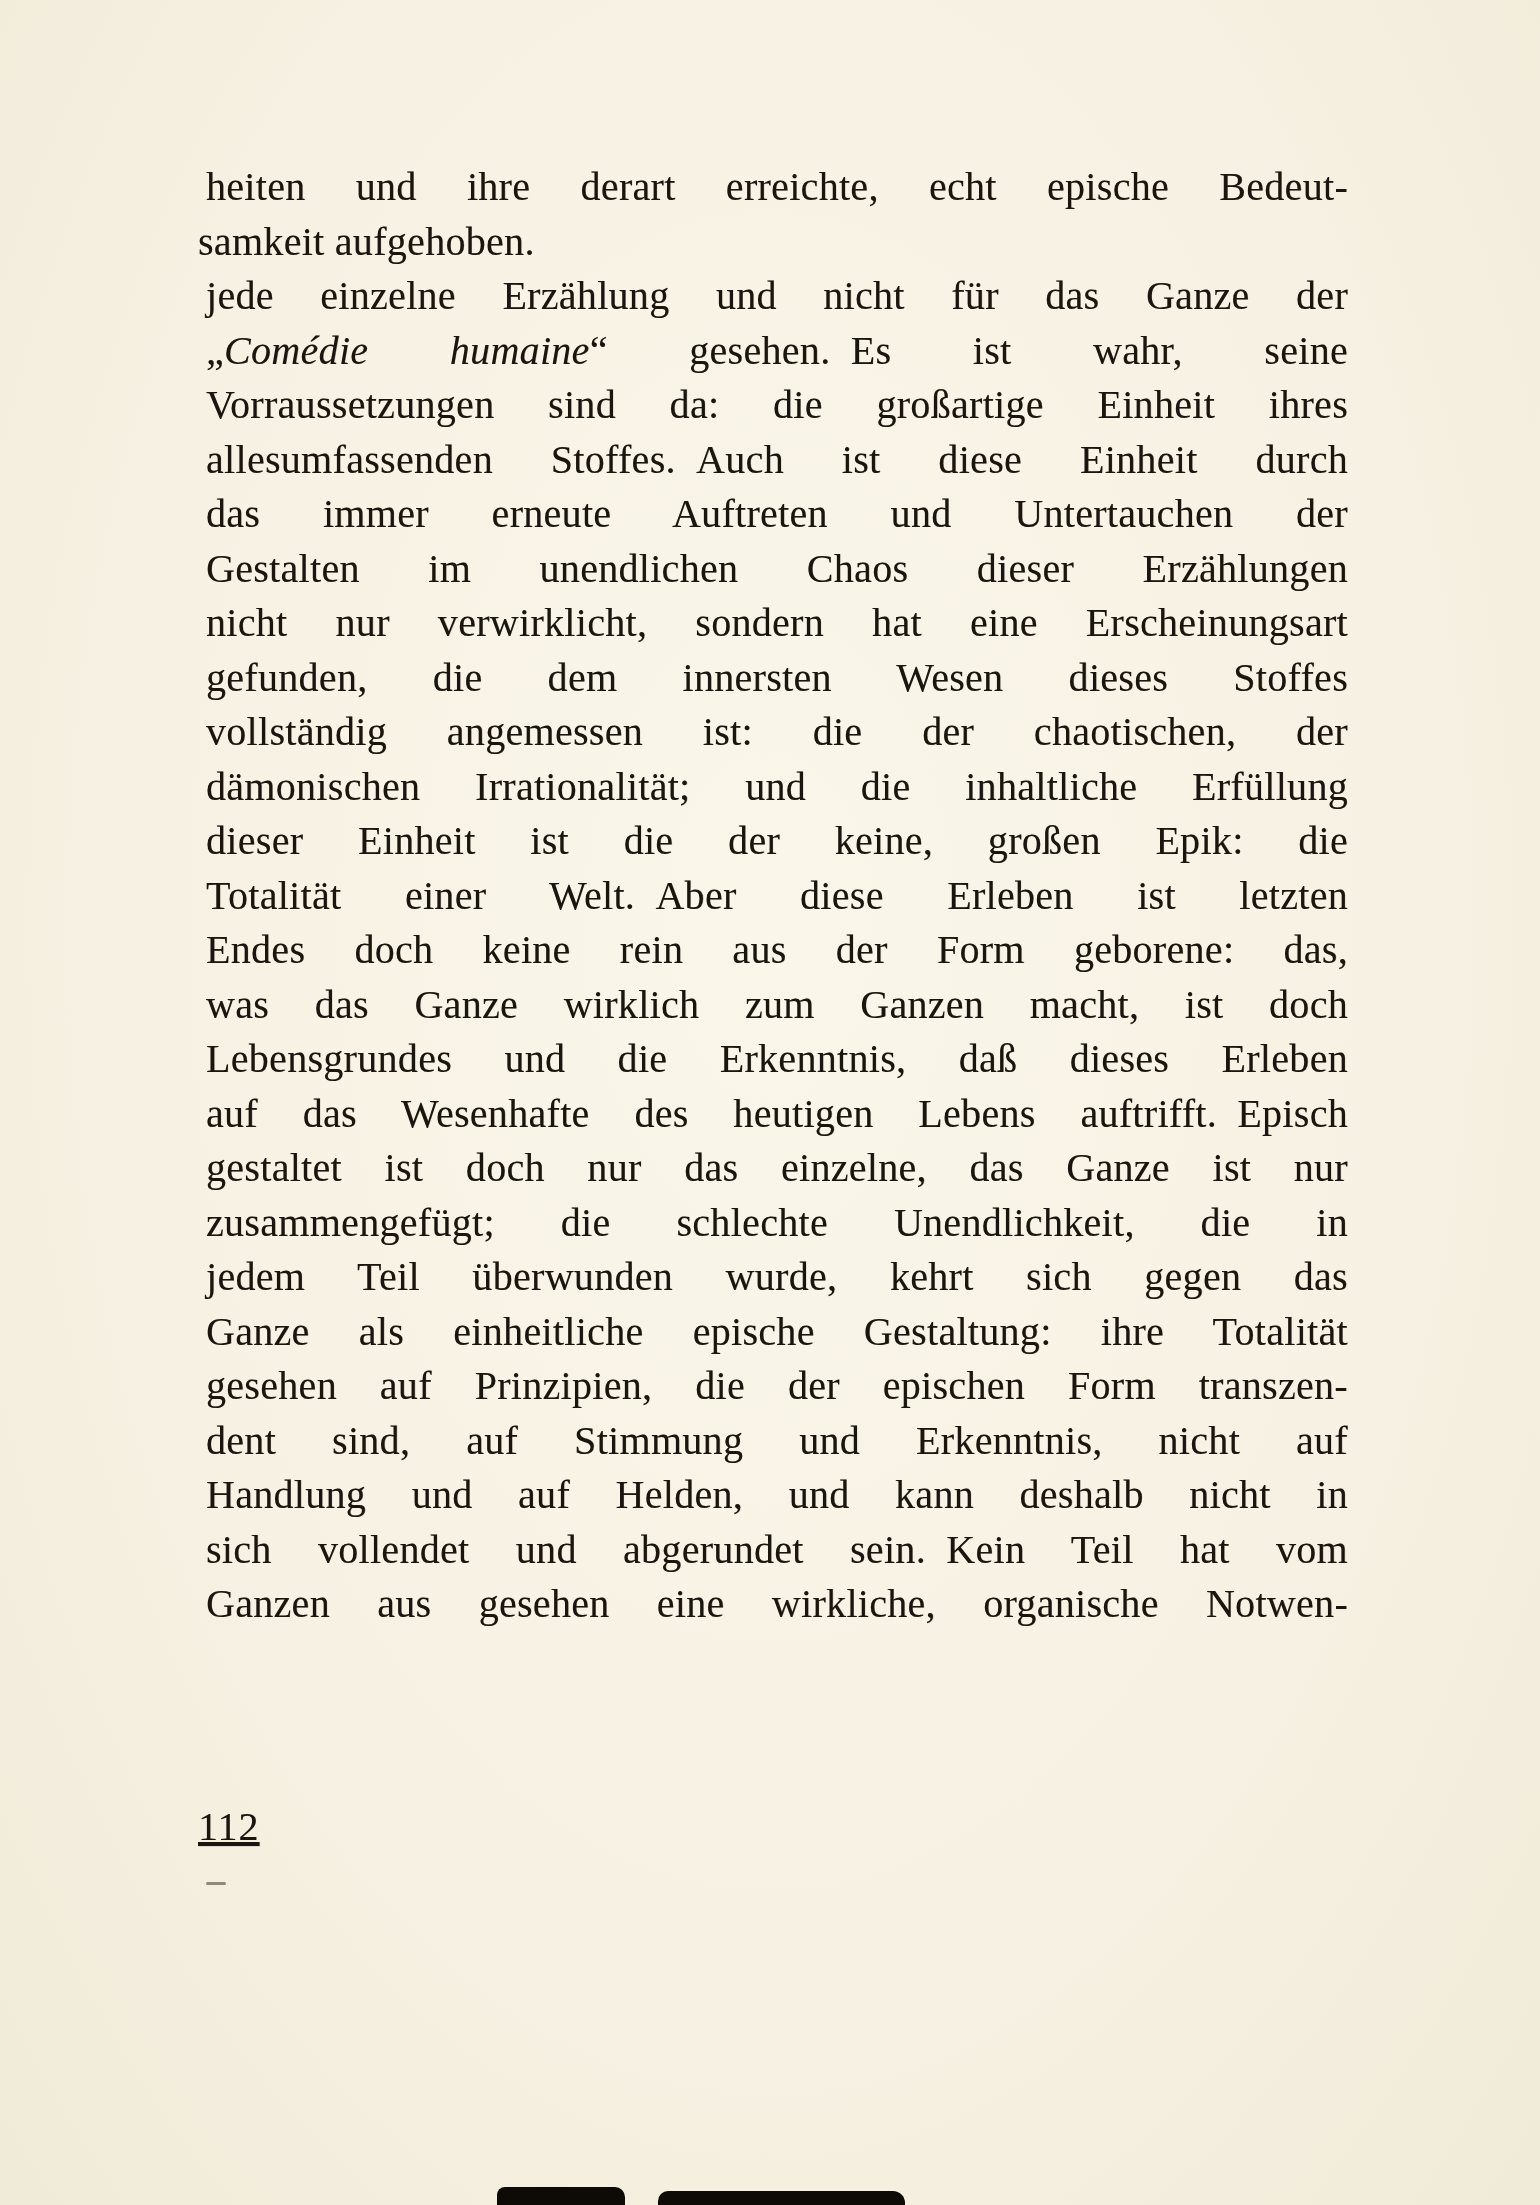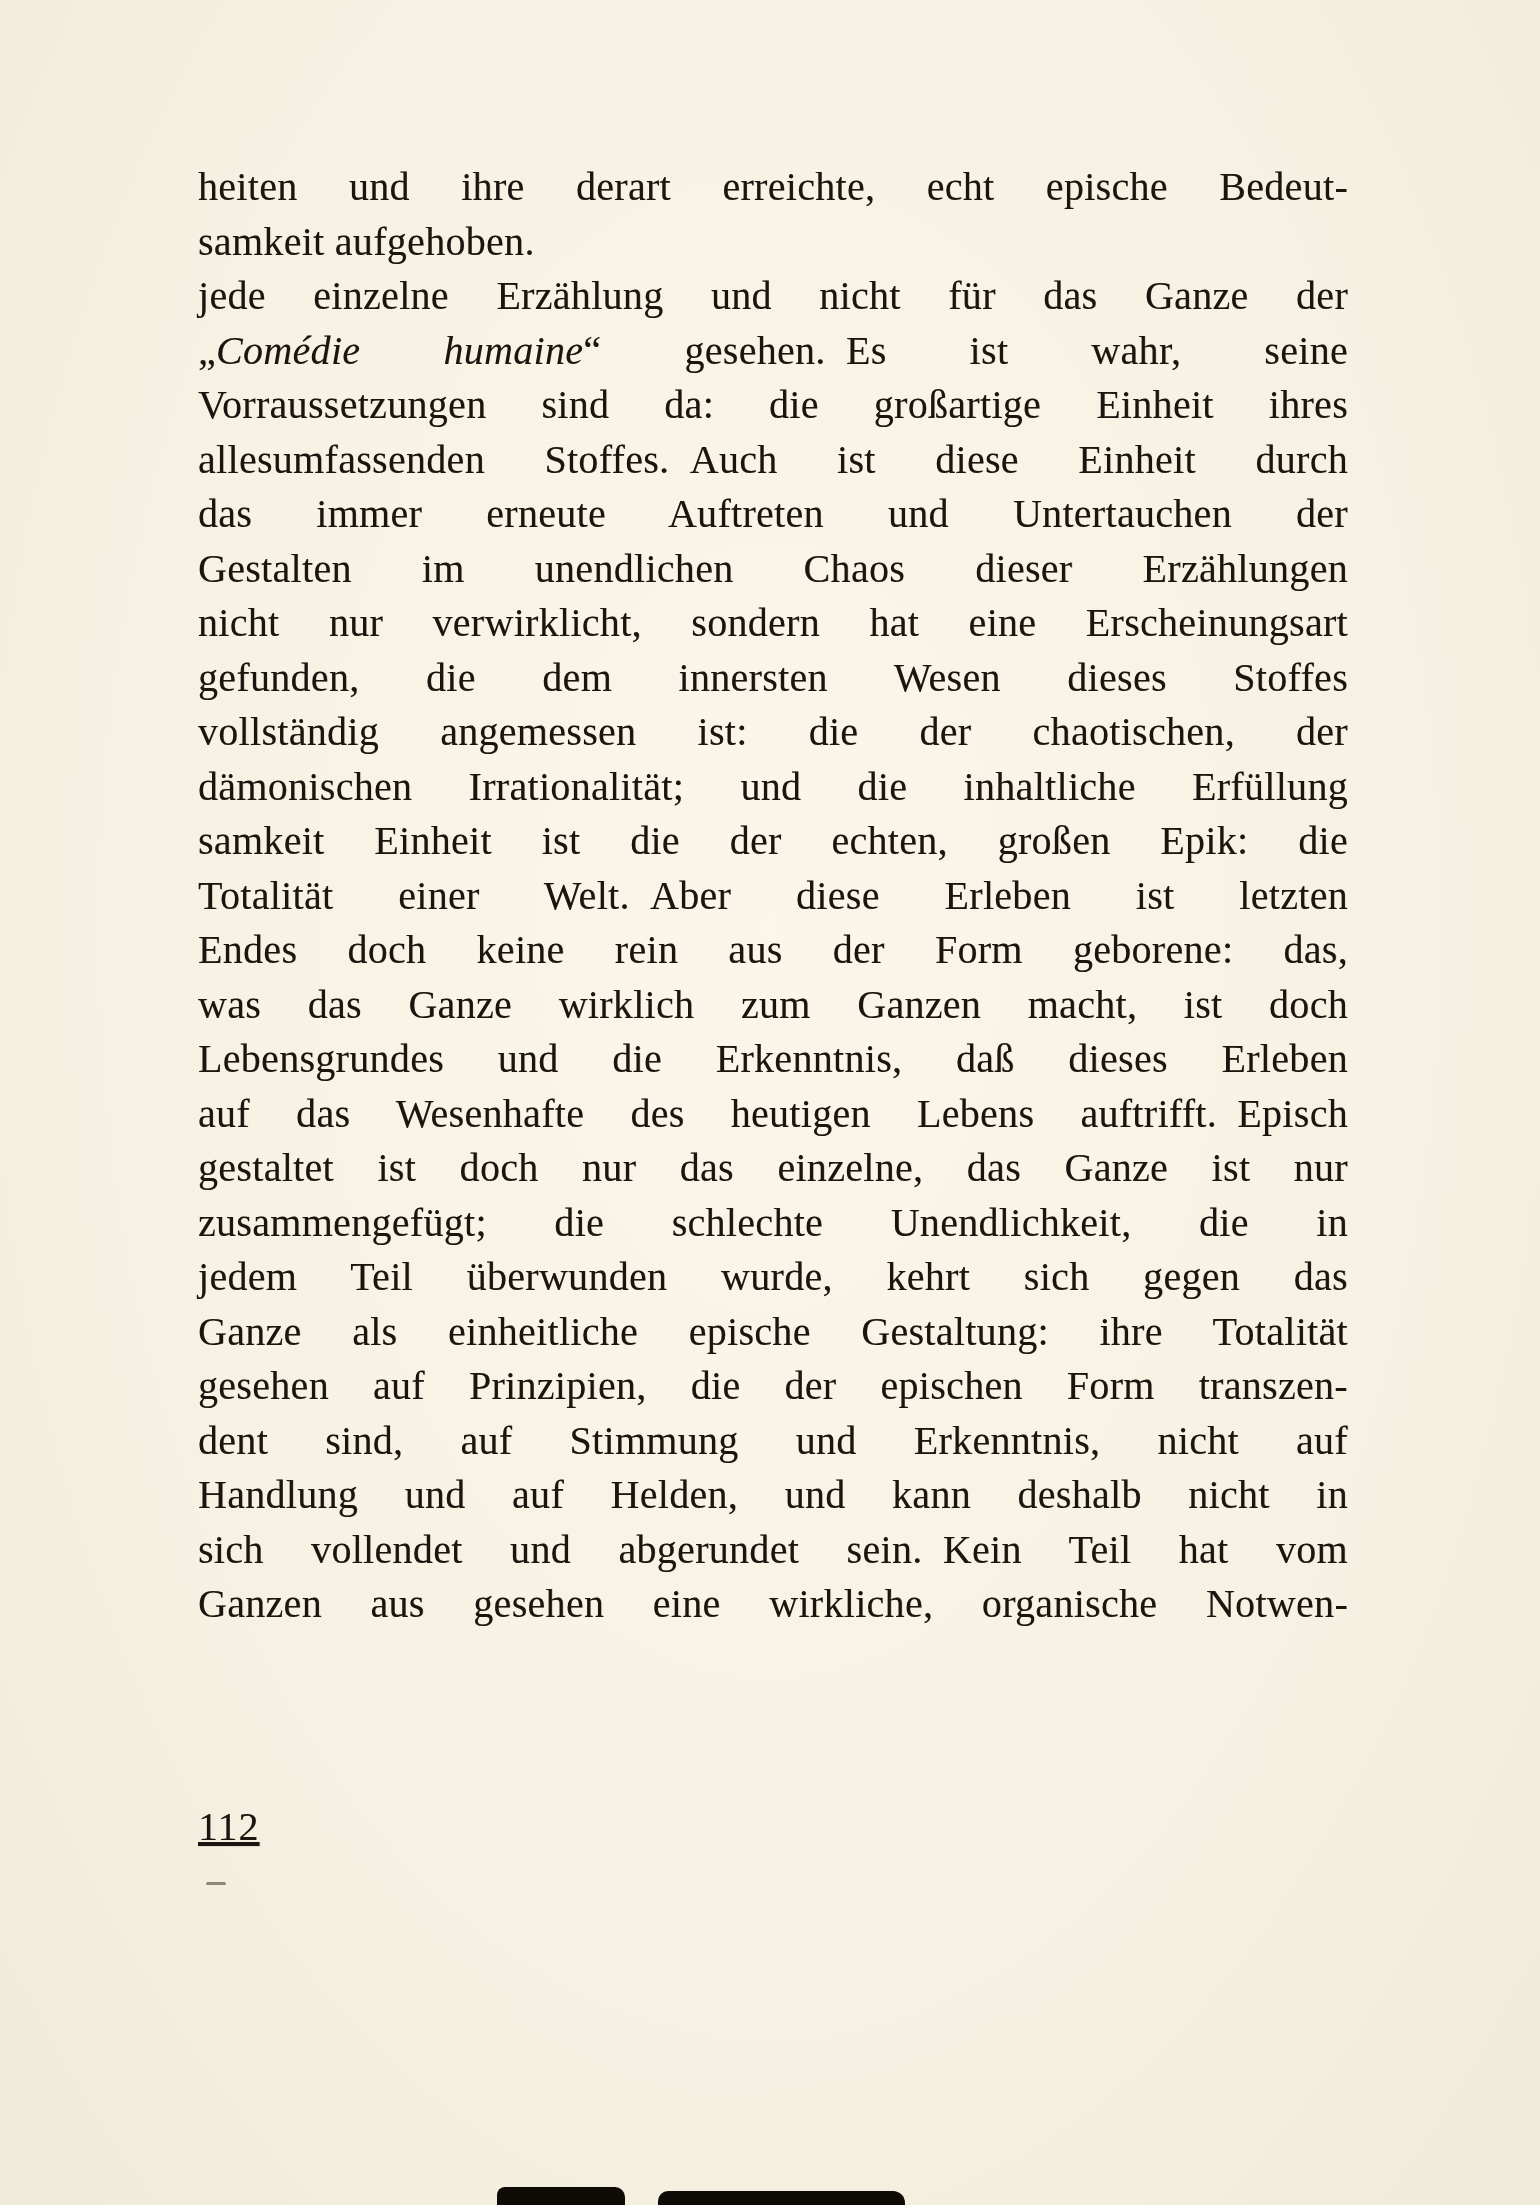--- a/index.html
+++ b/index.html
@@ -29,20 +29,21 @@
   .line {
     font-size: 40px;
     line-height: 54.5px;
     letter-spacing: 0.3px;
     text-align: justify;
     text-shadow: 0.3px 0.3px 0.4px rgba(25, 18, 8, 0.35);
     white-space: normal;
   }
   .line.just {
     text-align-last: justify;
+    margin-left: 8px;
   }
   .line.indent {
     text-indent: 58px;
   }
   .italic {
     font-style: italic;
   }
   .page-number {
     position: absolute;
     left: 198px;
@@ -91,21 +92,21 @@
       <div class="line just"><span>jede einzelne Erzählung und nicht für das Ganze der</span></div>
       <div class="line just"><span>„</span><span class="italic">Comédie humaine</span><span>“ gesehen. Es ist wahr, seine</span></div>
       <div class="line just"><span>Vorraussetzungen sind da: die großartige Einheit ihres</span></div>
       <div class="line just"><span>allesumfassenden Stoffes. Auch ist diese Einheit durch</span></div>
       <div class="line just"><span>das immer erneute Auftreten und Untertauchen der</span></div>
       <div class="line just"><span>Gestalten im unendlichen Chaos dieser Erzählungen</span></div>
       <div class="line just"><span>nicht nur verwirklicht, sondern hat eine Erscheinungsart</span></div>
       <div class="line just"><span>gefunden, die dem innersten Wesen dieses Stoffes</span></div>
       <div class="line just"><span>vollständig angemessen ist: die der chaotischen, der</span></div>
       <div class="line just"><span>dämonischen Irrationalität; und die inhaltliche Erfüllung</span></div>
-      <div class="line just"><span>samkeit Einheit ist die der echten, großen Epik: die</span></div>
+      <div class="line just"><span>dieser Einheit ist die der keine, großen Epik: die</span></div>
       <div class="line just"><span>Totalität einer Welt. Aber diese Erleben ist letzten</span></div>
       <div class="line just"><span>Endes doch keine rein aus der Form geborene: das,</span></div>
       <div class="line just"><span>was das Ganze wirklich zum Ganzen macht, ist doch</span></div>
       <div class="line just"><span>Lebensgrundes und die Erkenntnis, daß dieses Erleben</span></div>
       <div class="line just"><span>auf das Wesenhafte des heutigen Lebens auftrifft. Episch</span></div>
       <div class="line just"><span>gestaltet ist doch nur das einzelne, das Ganze ist nur</span></div>
       <div class="line just"><span>zusammengefügt; die schlechte Unendlichkeit, die in</span></div>
       <div class="line just"><span>jedem Teil überwunden wurde, kehrt sich gegen das</span></div>
       <div class="line just"><span>Ganze als einheitliche epische Gestaltung: ihre Totalität</span></div>
       <div class="line just"><span>gesehen auf Prinzipien, die der epischen Form transzen-</span></div>

